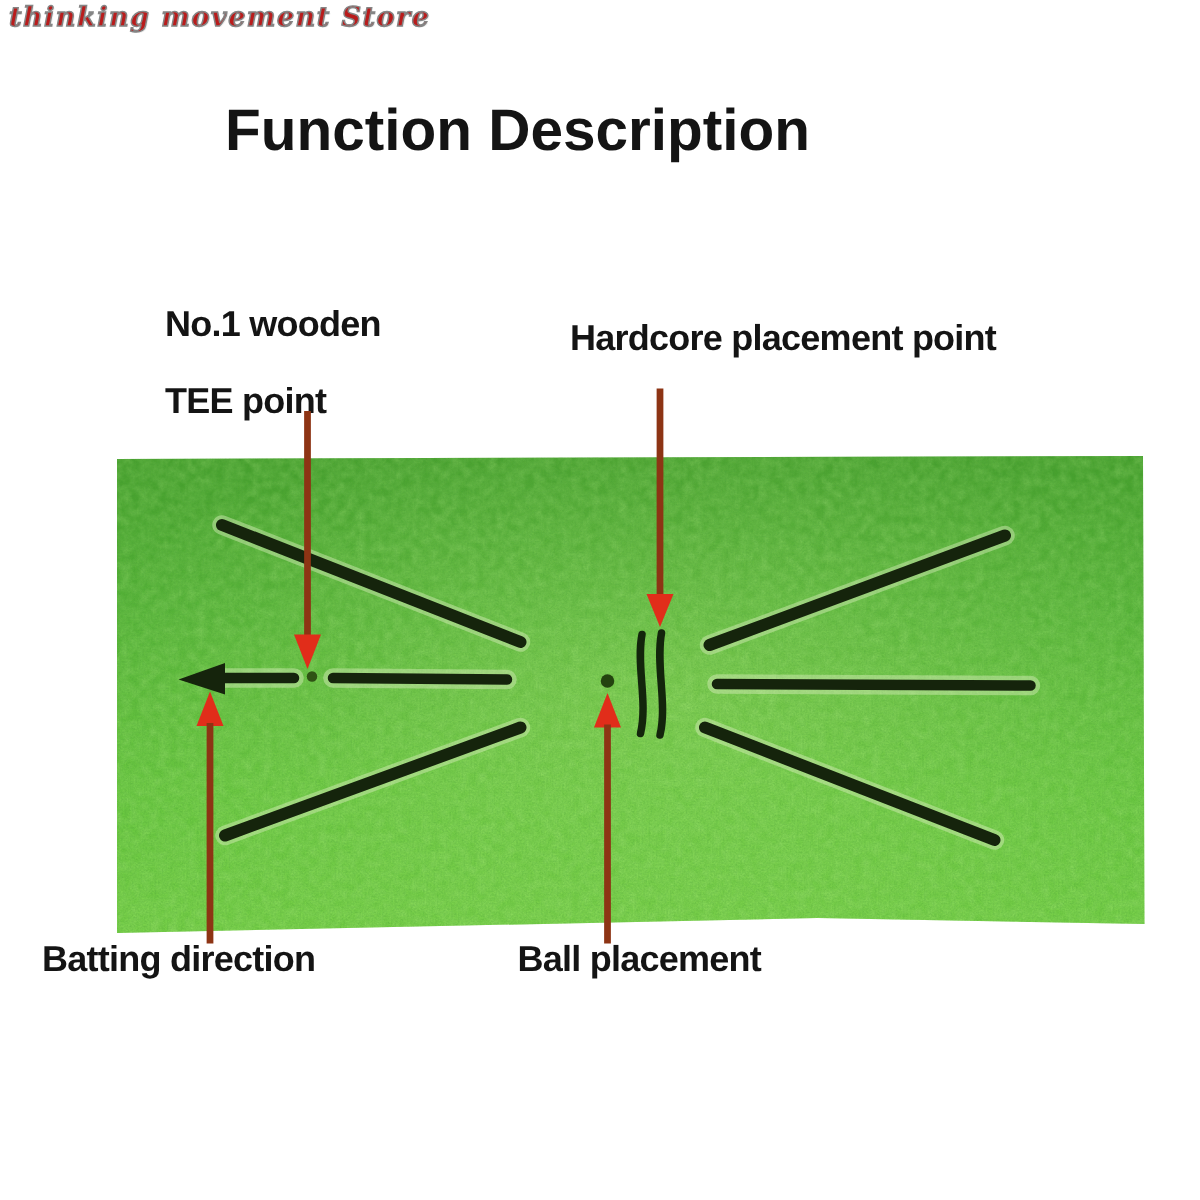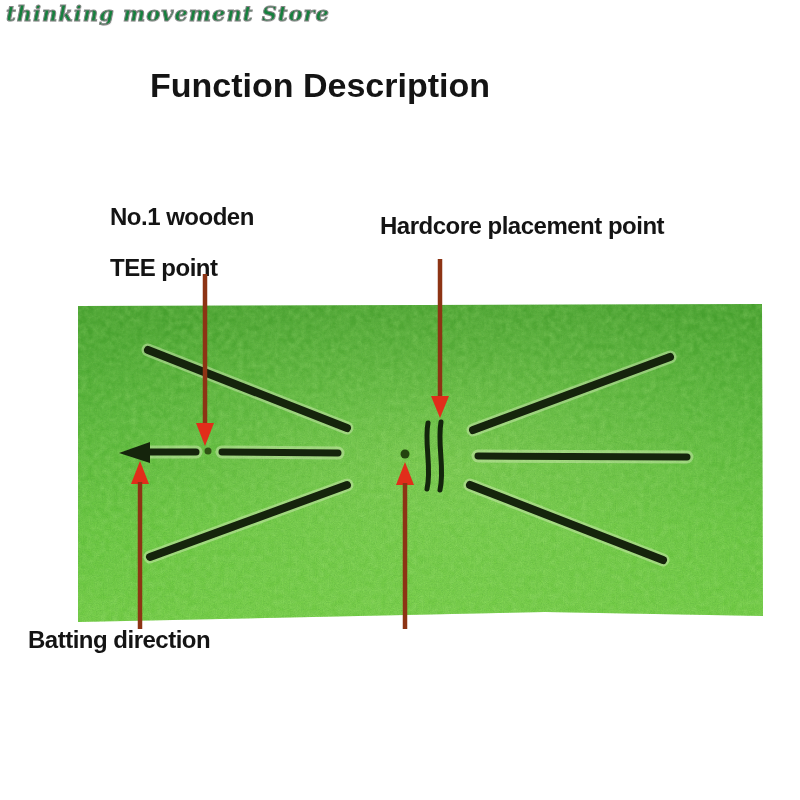--- a/index.html
+++ b/index.html
@@ -11,31 +11,31 @@
     overflow: hidden;
     font-family: "Liberation Sans", sans-serif;
   }
   .watermark {
     position: absolute;
     left: 6px;
     top: 1px;
     font-family: "DejaVu Serif", serif;
     font-style: italic;
     font-weight: bold;
-    font-size: 21px;
+    font-size: 18px;
     letter-spacing: 1px;
-    color: #15803d;
+    color: #b91c1c;
     -webkit-text-stroke: 1px #858585;
     text-shadow: 1px 1px 0 #efefef;
   }
   .title {
     position: absolute;
     left: 150px;
     top: 66px;
-    font-size: 34px;
+    font-size: 39px;
     font-weight: bold;
     color: #141414;
     letter-spacing: 0px;
   }
   .callout {
     position: absolute;
     font-size: 24px;
     font-weight: bold;
     color: #141414;
     white-space: nowrap;
@@ -62,20 +62,21 @@
 
   <div class="callout callout-tee">
     <div>No.1 wooden</div>
     <div>TEE point</div>
   </div>
 
   <div class="callout callout-batting">Batting direction</div>
 
   <div class="callout callout-hardcore">Hardcore placement point</div>
 
+  <div class="callout callout-ball">Ball placement</div>
 
   <svg class="scene" viewBox="0 0 800 800">
     <defs>
       <linearGradient id="matGrad" x1="0" y1="0" x2="0" y2="1">
         <stop offset="0%" stop-color="#47a02e"></stop>
         <stop offset="35%" stop-color="#55b437"></stop>
         <stop offset="70%" stop-color="#68c73f"></stop>
         <stop offset="100%" stop-color="#76cf47"></stop>
       </linearGradient>
       <radialGradient id="matLight" cx="0.53" cy="0.5" r="0.6">

